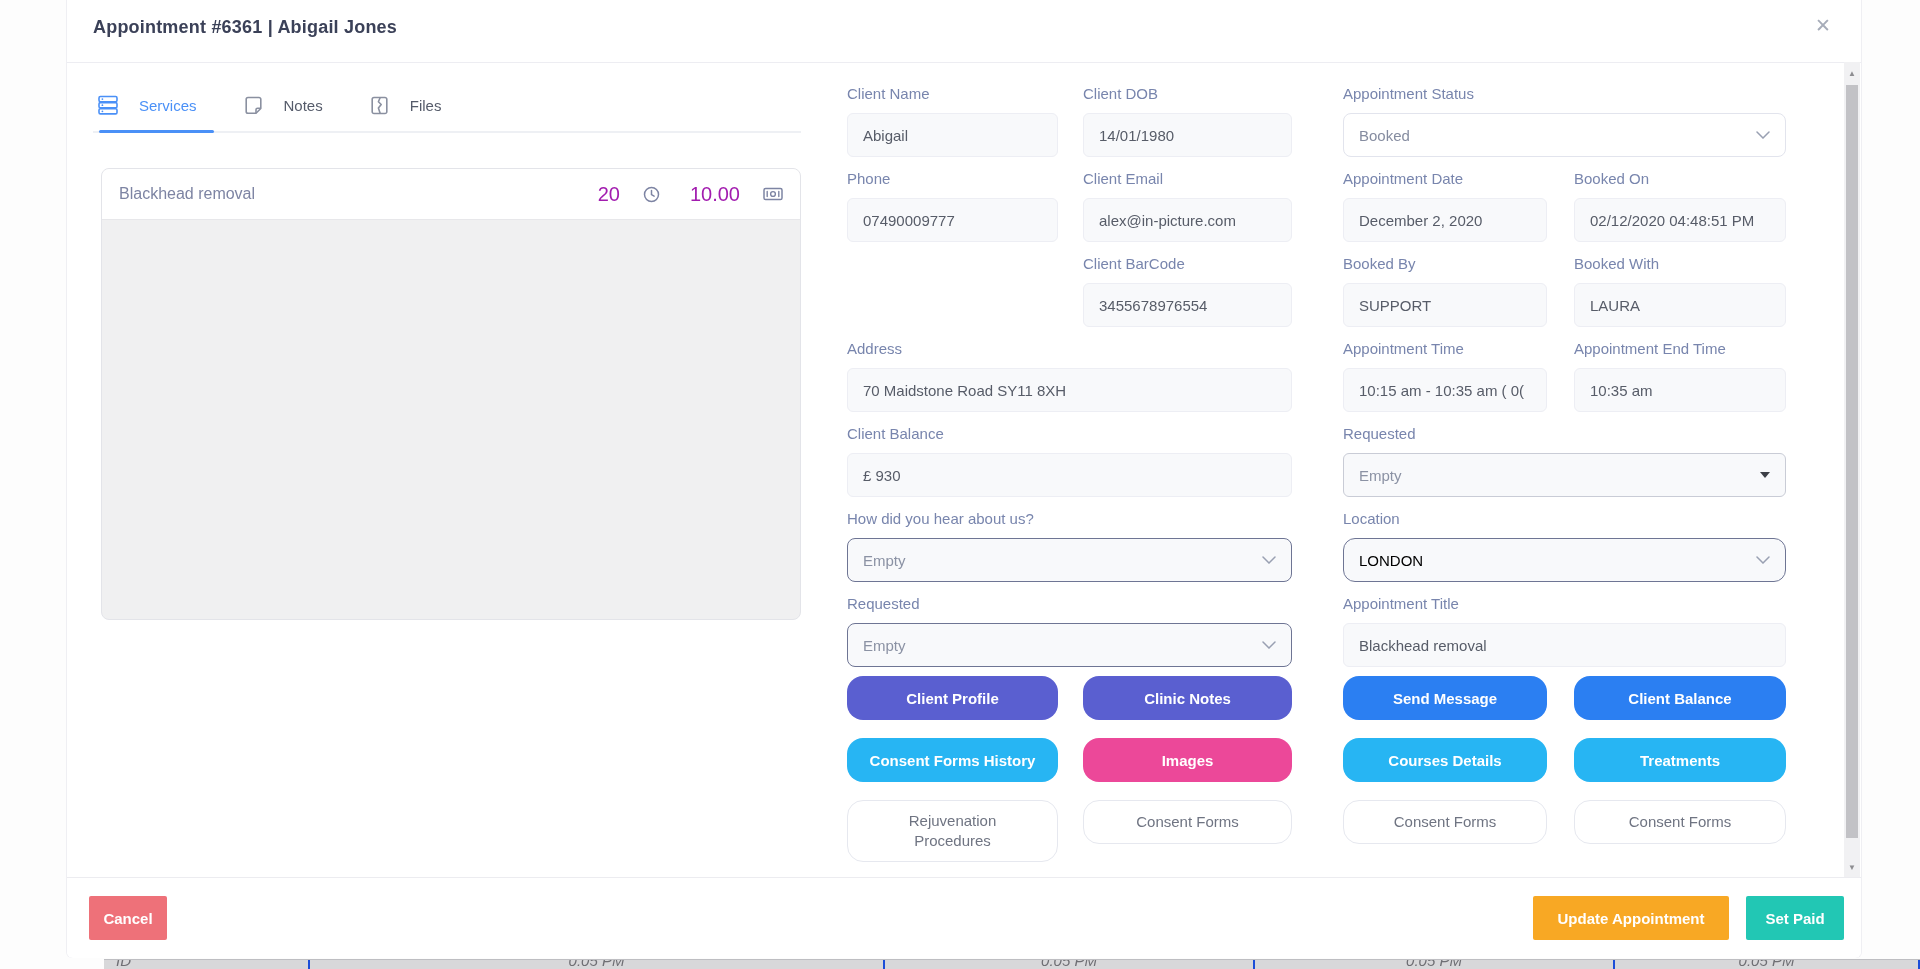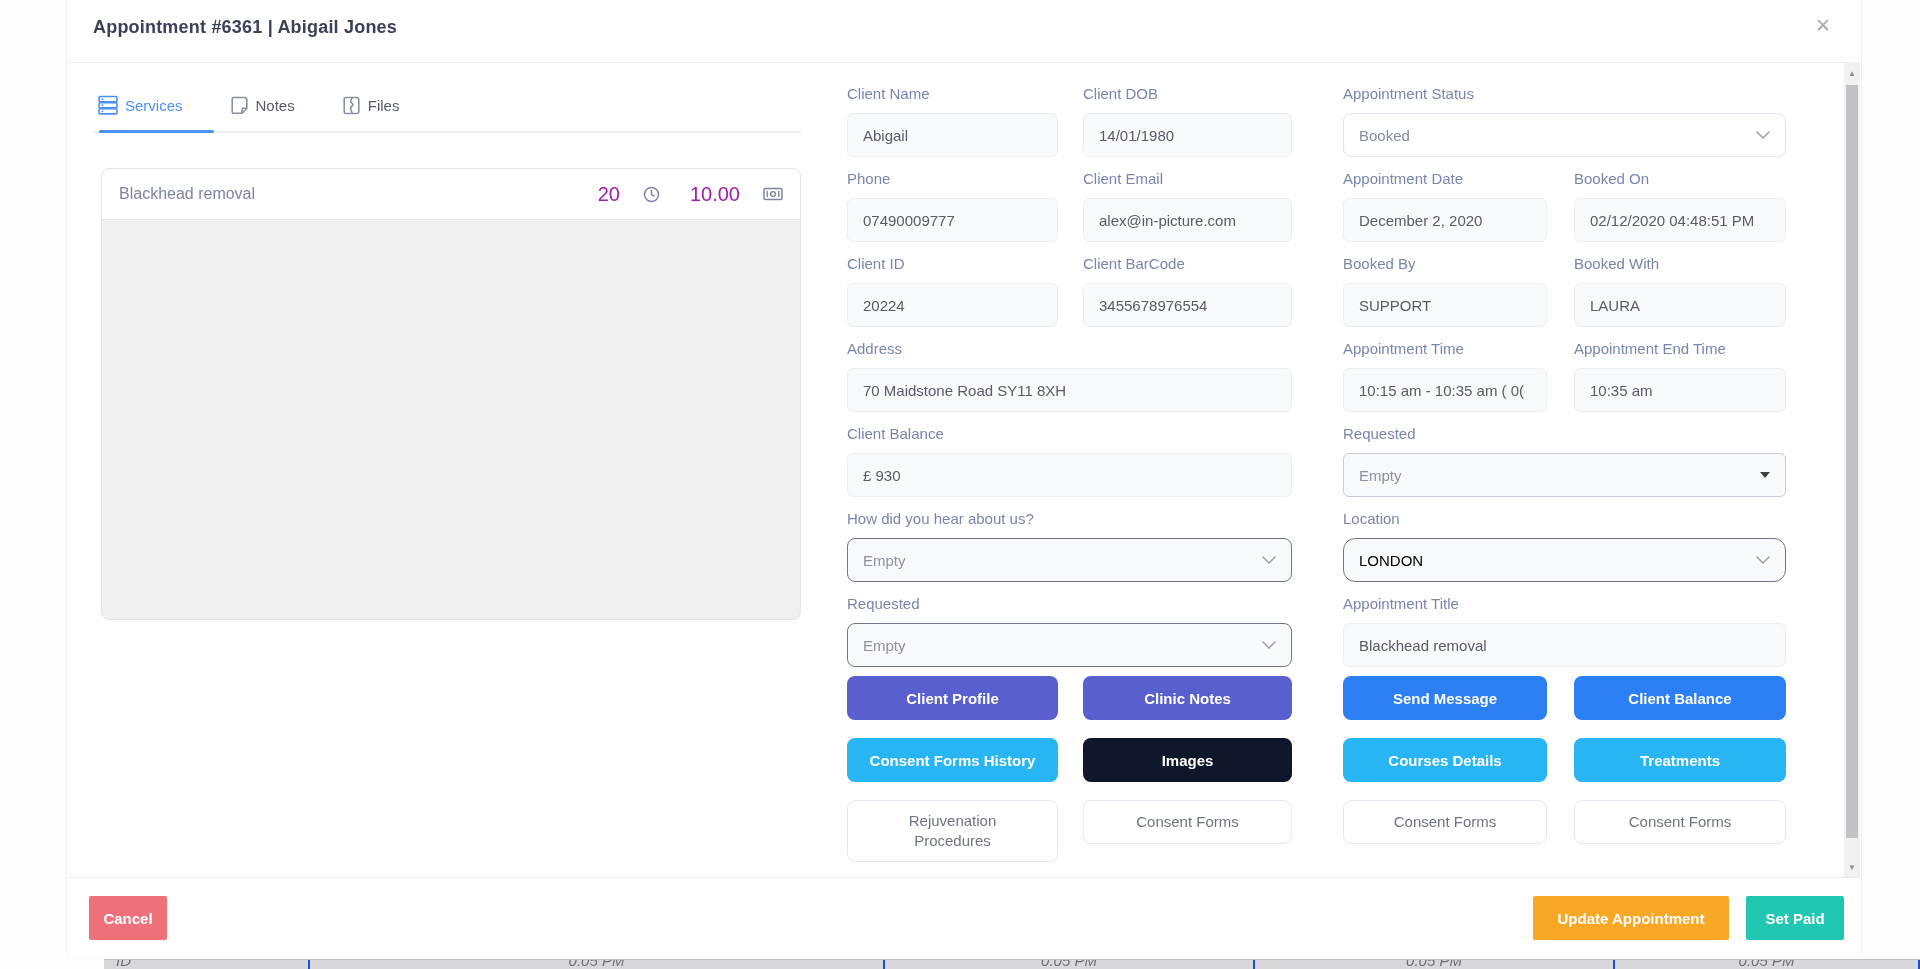--- a/index.html
+++ b/index.html
@@ -9,21 +9,21 @@
   .modal{position:absolute;left:66px;top:0;width:1796px;height:958px;background:#fff;
          border:1px solid #efeff3;border-top:none;border-radius:0 0 6px 6px;box-sizing:border-box;}
 
   
   .modal-header{position:absolute;top:0;left:0;right:0;height:62px;border-bottom:1px solid #ededf2;background:#fff;}
   .modal-title{position:absolute;left:26px;top:17px;margin:0;font-size:18px;font-weight:bold;color:#3b4158;letter-spacing:.2px;}
   .close-btn{position:absolute;right:28px;top:14px;font-size:19px;color:#a6acb9;background:none;border:none;cursor:pointer;padding:2px;font-family:inherit;line-height:1;}
 
   
   .tabs{position:absolute;left:30px;top:94px;display:flex;gap:46px;}
-  .tab{display:flex;align-items:center;gap:6px;cursor:pointer;}
+  .tab{display:flex;align-items:center;gap:20px;cursor:pointer;}
   .tab-label{font-size:15px;color:#555b6a;}
   .tab.active .tab-label{color:#4a90f7;}
   .tab-underline{position:absolute;left:26px;top:131px;width:708px;height:2px;background:#eef0f4;}
   .active-seg{position:absolute;left:6px;top:-1px;width:115px;height:3px;background:#4a90f7;border-radius:2px;display:block;}
 
   
   .services-box{position:absolute;left:34px;top:168px;width:700px;height:452px;background:#f0f0f1;
                 border:1px solid #e3e4e9;border-radius:8px;box-sizing:border-box;overflow:hidden;}
   .service-row{height:50px;background:#fff;border-bottom:1px solid #e7e7ea;display:flex;align-items:center;padding:0 17px;cursor:pointer;}
   .service-name{flex:1;font-size:16px;color:#7d84a3;}
@@ -39,26 +39,26 @@
   .sel{justify-content:space-between;cursor:pointer;}
   .sel .val{overflow:hidden;white-space:nowrap;}
   .sel-white{background:#fff;border:1px solid #e2e4ed;border-radius:8px;color:#858ca0;}
   .sel-outline{background:#f8f9fb;border:1px solid #6e7594;border-radius:8px;color:#8b92a4;}
   .sel-outline.dark-text{color:#000000;border-radius:12px;}
   .sel-native{background:#f8f9fb;border:1px solid #c9ccd6;border-radius:6px;color:#8b92a4;}
   .tri{width:0;height:0;border-left:5px solid transparent;border-right:5px solid transparent;border-top:6px solid #3c3f46;flex:none;}
   .chev{flex:none;margin-left:8px;}
 
   
-  .abtn{position:absolute;height:44px;border:none;border-radius:8px;font-family:inherit;font-size:15px;
+  .abtn{position:absolute;height:44px;border:none;border-radius:16px;font-family:inherit;font-size:15px;
         font-weight:bold;color:#fff;cursor:pointer;display:flex;align-items:center;justify-content:center;padding:0 6px;box-sizing:border-box;}
   .abtn.indigo{background:#5a5fd0;}
   .abtn.blue{background:#2b7ff2;}
   .abtn.cyan{background:#27b5f3;}
-  .abtn.lblue{background:#0f172a;text-align:right;}
+  .abtn.lblue{background:#ec4899;text-align:right;}
   .abtn.white{background:#fff;border:1px solid #e6e8ef;color:#6f7482;font-weight:normal;line-height:1.35;text-align:center;}
 
   
   .modal-footer{position:absolute;left:0;right:0;top:877px;height:80px;border-top:1px solid #ececf0;background:#fff;border-radius:0 0 6px 6px;}
   .fbtn{position:absolute;top:18px;height:44px;border:none;border-radius:2px;font-family:inherit;font-size:15px;font-weight:bold;color:#fff;cursor:pointer;}
   .fbtn.cancel{left:22px;width:78px;background:#ee7179;}
   .fbtn.update{left:1466px;width:196px;background:#f8a824;}
   .fbtn.paid{left:1679px;width:98px;background:#22c7b4;}
 
   
@@ -179,26 +179,20 @@
           <span>December 2, 2020</span>
         </div>
     </div>
     <div class="field" style="left:1507px;top:168px;width:212px">
       <label class="flabel">Booked On</label>
       <div class="control input">
           <span>02/12/2020 04:48:51 PM</span>
         </div>
     </div>
 
-    <div class="field" style="left:780px;top:253px;width:211px">
-      <label class="flabel">Client ID</label>
-      <div class="control input">
-          <span>20224</span>
-        </div>
-    </div>
     <div class="field" style="left:1016px;top:253px;width:209px">
       <label class="flabel">Client BarCode</label>
       <div class="control input">
           <span>3455678976554</span>
         </div>
     </div>
     <div class="field" style="left:1276px;top:253px;width:204px">
       <label class="flabel">Booked By</label>
       <div class="control input">
           <span>SUPPORT</span>

